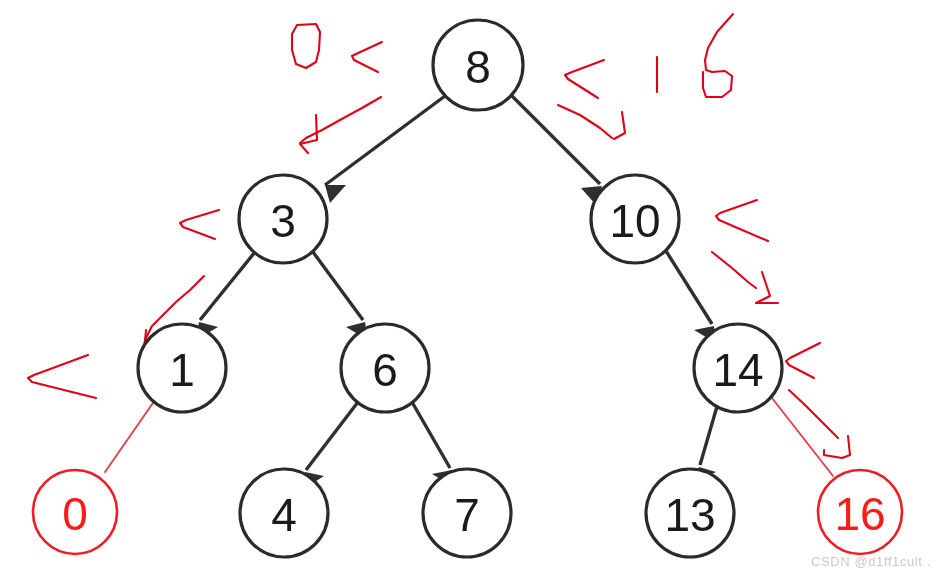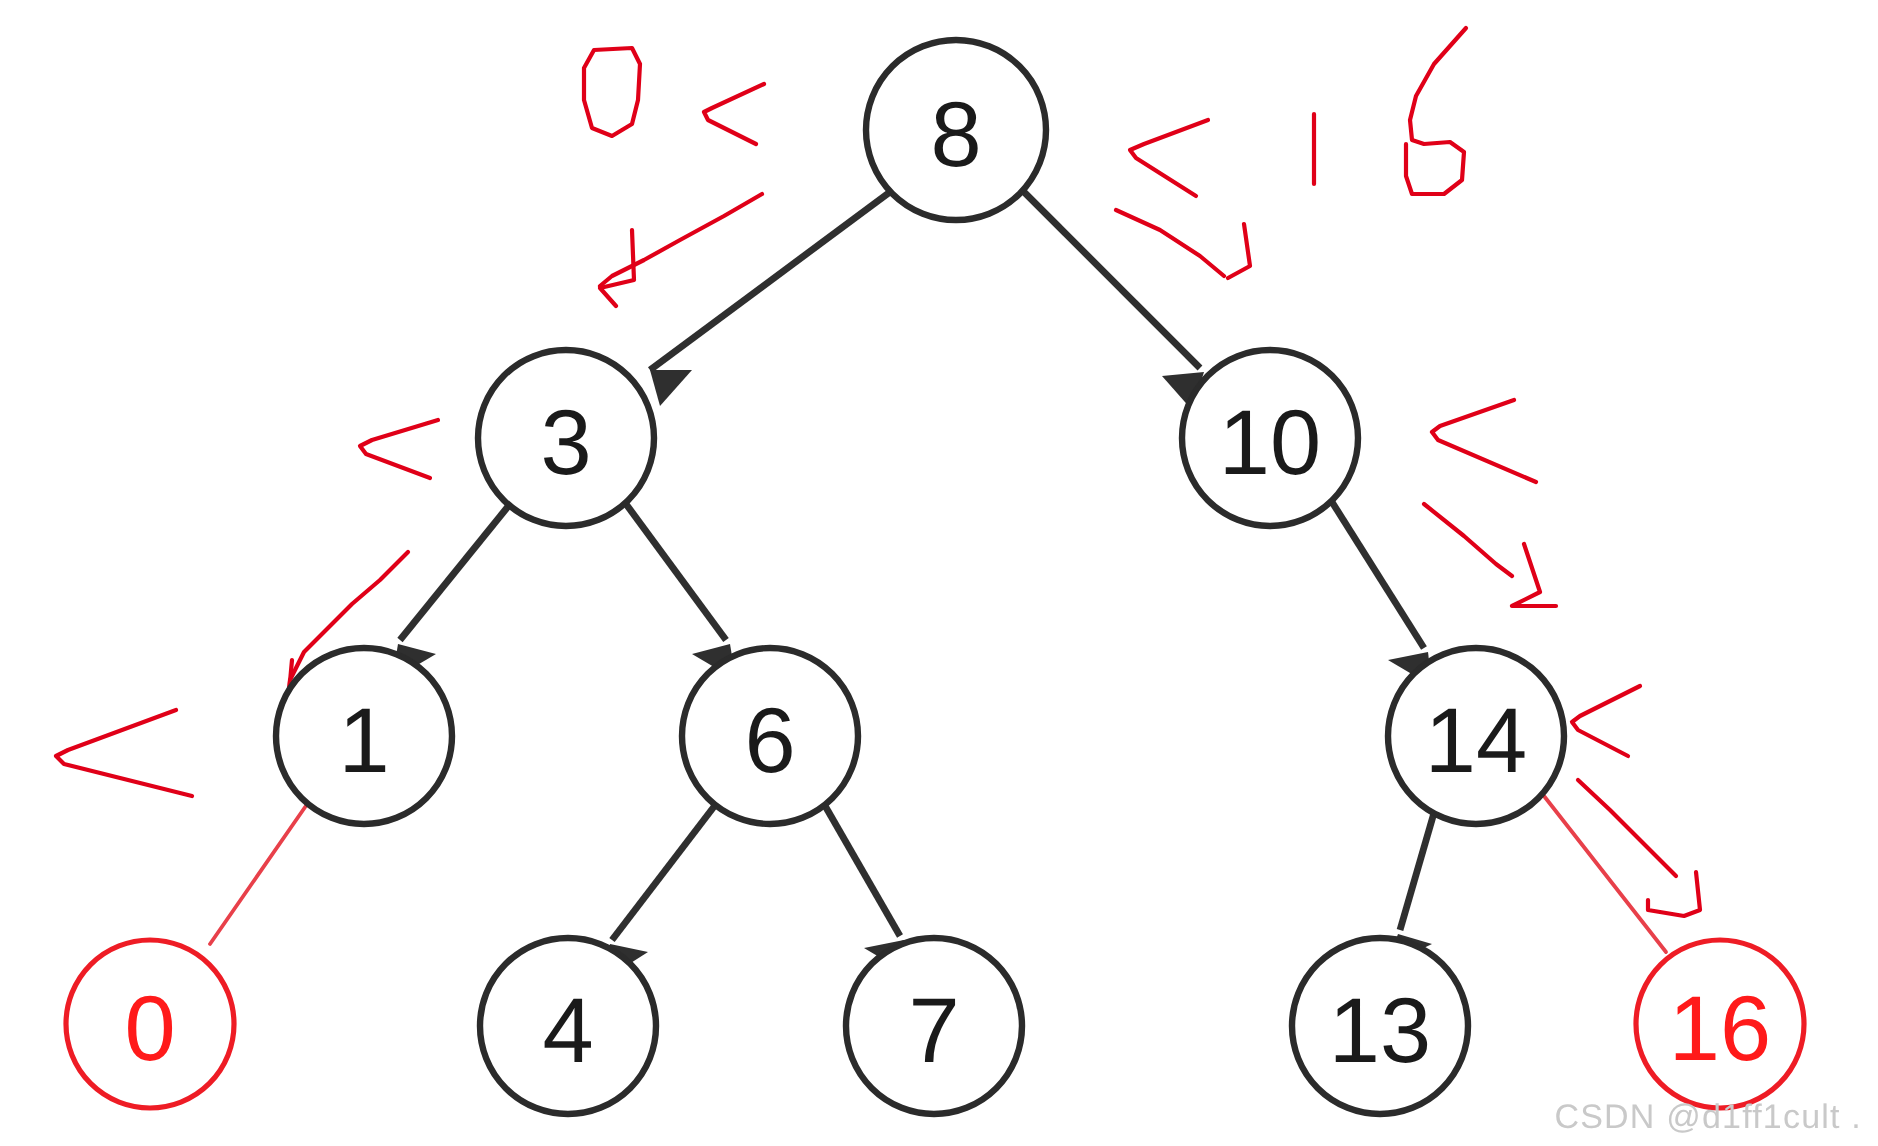--- a/index.html
+++ b/index.html
@@ -32,21 +32,21 @@
   .edge-line{ stroke:#2f2f2f; stroke-width:3.4; fill:none; }
   .edge-head{ fill:#2f2f2f; }
   .ink-red{ stroke:#e00018; stroke-width:2.1; fill:none;
             stroke-linecap:round; stroke-linejoin:round; }
   .ink-red-thin{ stroke:#e8404a; stroke-width:1.9; fill:none;
             stroke-linecap:round; stroke-linejoin:round; }
   .watermark{
     position:absolute;
     right:8px;bottom:4px;
     font-family:"Liberation Sans", sans-serif;
-    font-size:17px;
+    font-size:13px;
     color:#c9c9c9;
     letter-spacing:0.6px;
     white-space:nowrap;
     user-select:none;
   }
 </style>
 </head>
 <body>
 
 <div id="canvas-root">

